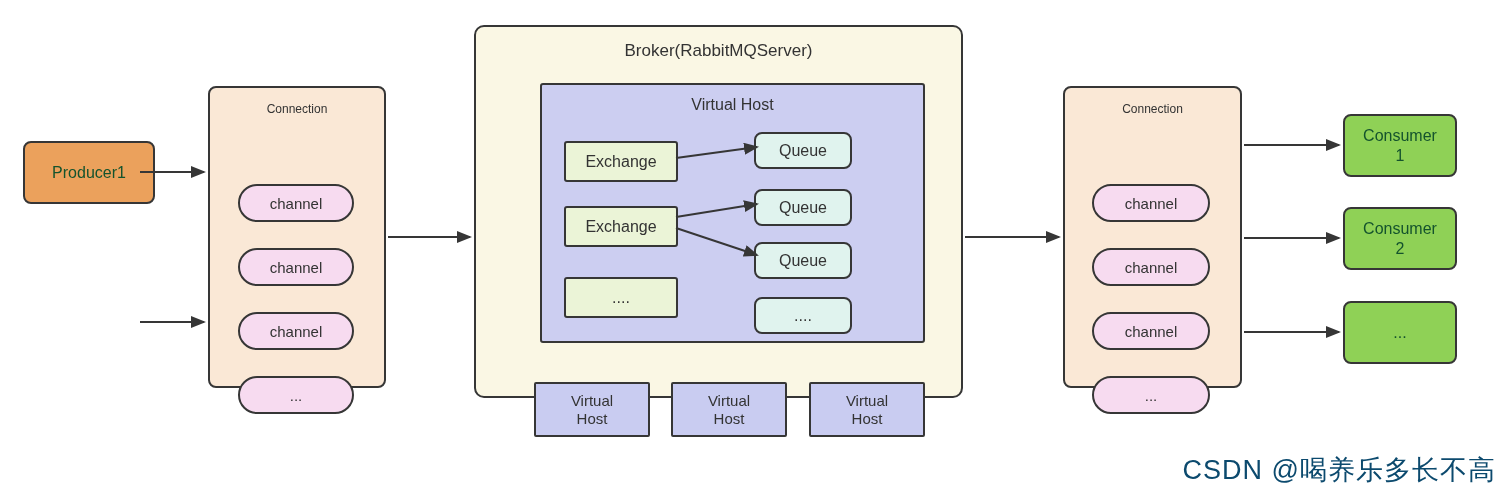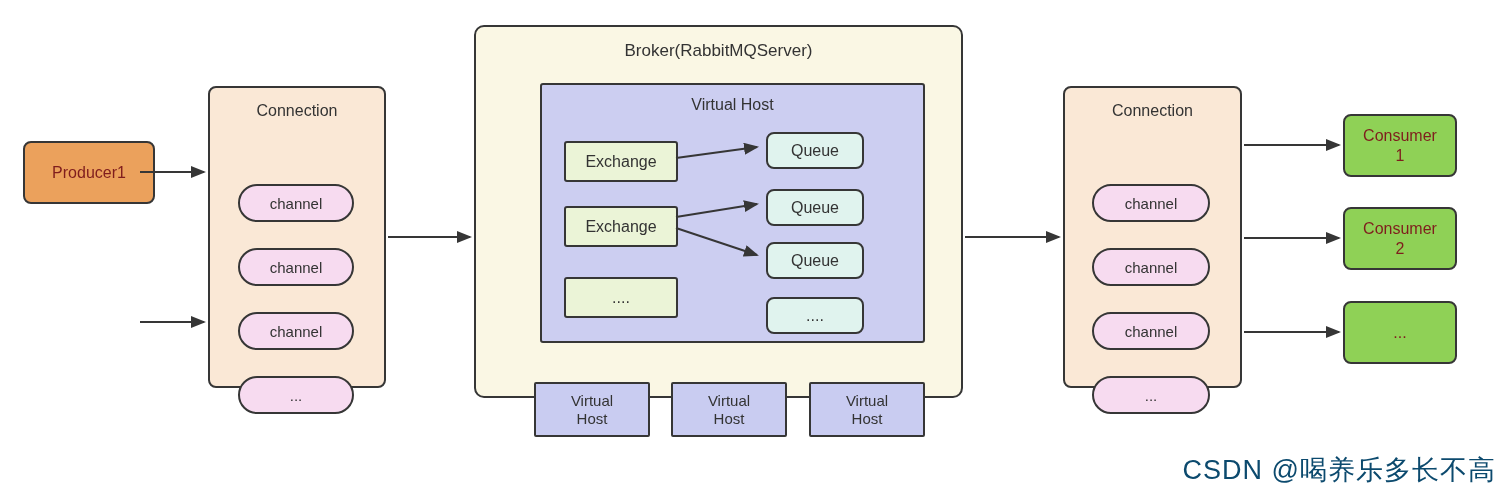--- a/index.html
+++ b/index.html
@@ -1,43 +1,43 @@
 <!DOCTYPE html>
 <html><head>
 <meta charset="utf-8">
 <style>
   html,body{margin:0;padding:0;background:#ffffff;}
   body{font-family:"Liberation Sans","DejaVu Sans",sans-serif;color:#333333;}
   .canvas{position:relative;width:1504px;height:500px;background:#ffffff;overflow:hidden;}
 
   .node{position:absolute;box-sizing:border-box;border:2px solid #363636;
         display:flex;align-items:center;justify-content:center;text-align:center;
-        font-size:16px;color:#7f1d1d;}
+        font-size:16px;color:#14532d;}
 
   .producer{width:132px;height:63px;background:#EBA15C;border-radius:8px;}
   .consumer{width:114px;height:63px;background:#8FD156;border-radius:8px;white-space:pre-line;line-height:1.25;}
 
   .connection{position:absolute;box-sizing:border-box;border:2px solid #363636;border-radius:8px;
               background:#FAE8D6;}
-  .connection .conn-title{position:absolute;top:14px;left:0;right:0;text-align:center;font-size:16px;}
+  .connection .conn-title{position:absolute;top:14px;left:0;right:0;text-align:center;font-size:12px;}
   .channel{position:absolute;box-sizing:border-box;height:38px;border:2px solid #363636;border-radius:19px;
            background:#F7DBF0;display:flex;align-items:center;justify-content:center;font-size:15px;margin-top:48px;}
 
   .broker{position:absolute;left:474px;top:25px;width:489px;height:373px;box-sizing:border-box;
           border:2px solid #363636;border-radius:10px;background:#FAF7E4;}
   .broker-title{position:absolute;top:14px;left:0;right:0;text-align:center;font-size:17px;}
 
   .vhost-main{position:absolute;left:64px;top:56px;width:385px;height:260px;box-sizing:border-box;
               border:2px solid #363636;border-radius:3px;background:#CCCEF1;}
   .vhost-title{position:absolute;top:11px;left:0;right:0;text-align:center;font-size:16px;}
 
   .exchange{position:absolute;left:22px;width:114px;height:41px;box-sizing:border-box;
             border:2px solid #363636;border-radius:3px;background:#EBF4D7;
             display:flex;align-items:center;justify-content:center;font-size:16px;}
-  .queue{position:absolute;left:224px;width:98px;height:37px;box-sizing:border-box;
+  .queue{position:absolute;left:212px;width:98px;height:37px;box-sizing:border-box;
          border:2px solid #363636;border-radius:8px;background:#E0F3EE;
          display:flex;align-items:center;justify-content:center;font-size:16px;}
 
   .vhost-small{position:absolute;top:355px;width:116px;height:55px;box-sizing:border-box;
                border:2px solid #363636;border-radius:2px;background:#C9CCF1;
                display:flex;align-items:center;justify-content:center;text-align:center;
                font-size:15px;line-height:1.2;white-space:pre-line;}
 
   .arrows{position:absolute;left:0;top:0;width:1504px;height:500px;pointer-events:none;}
 

